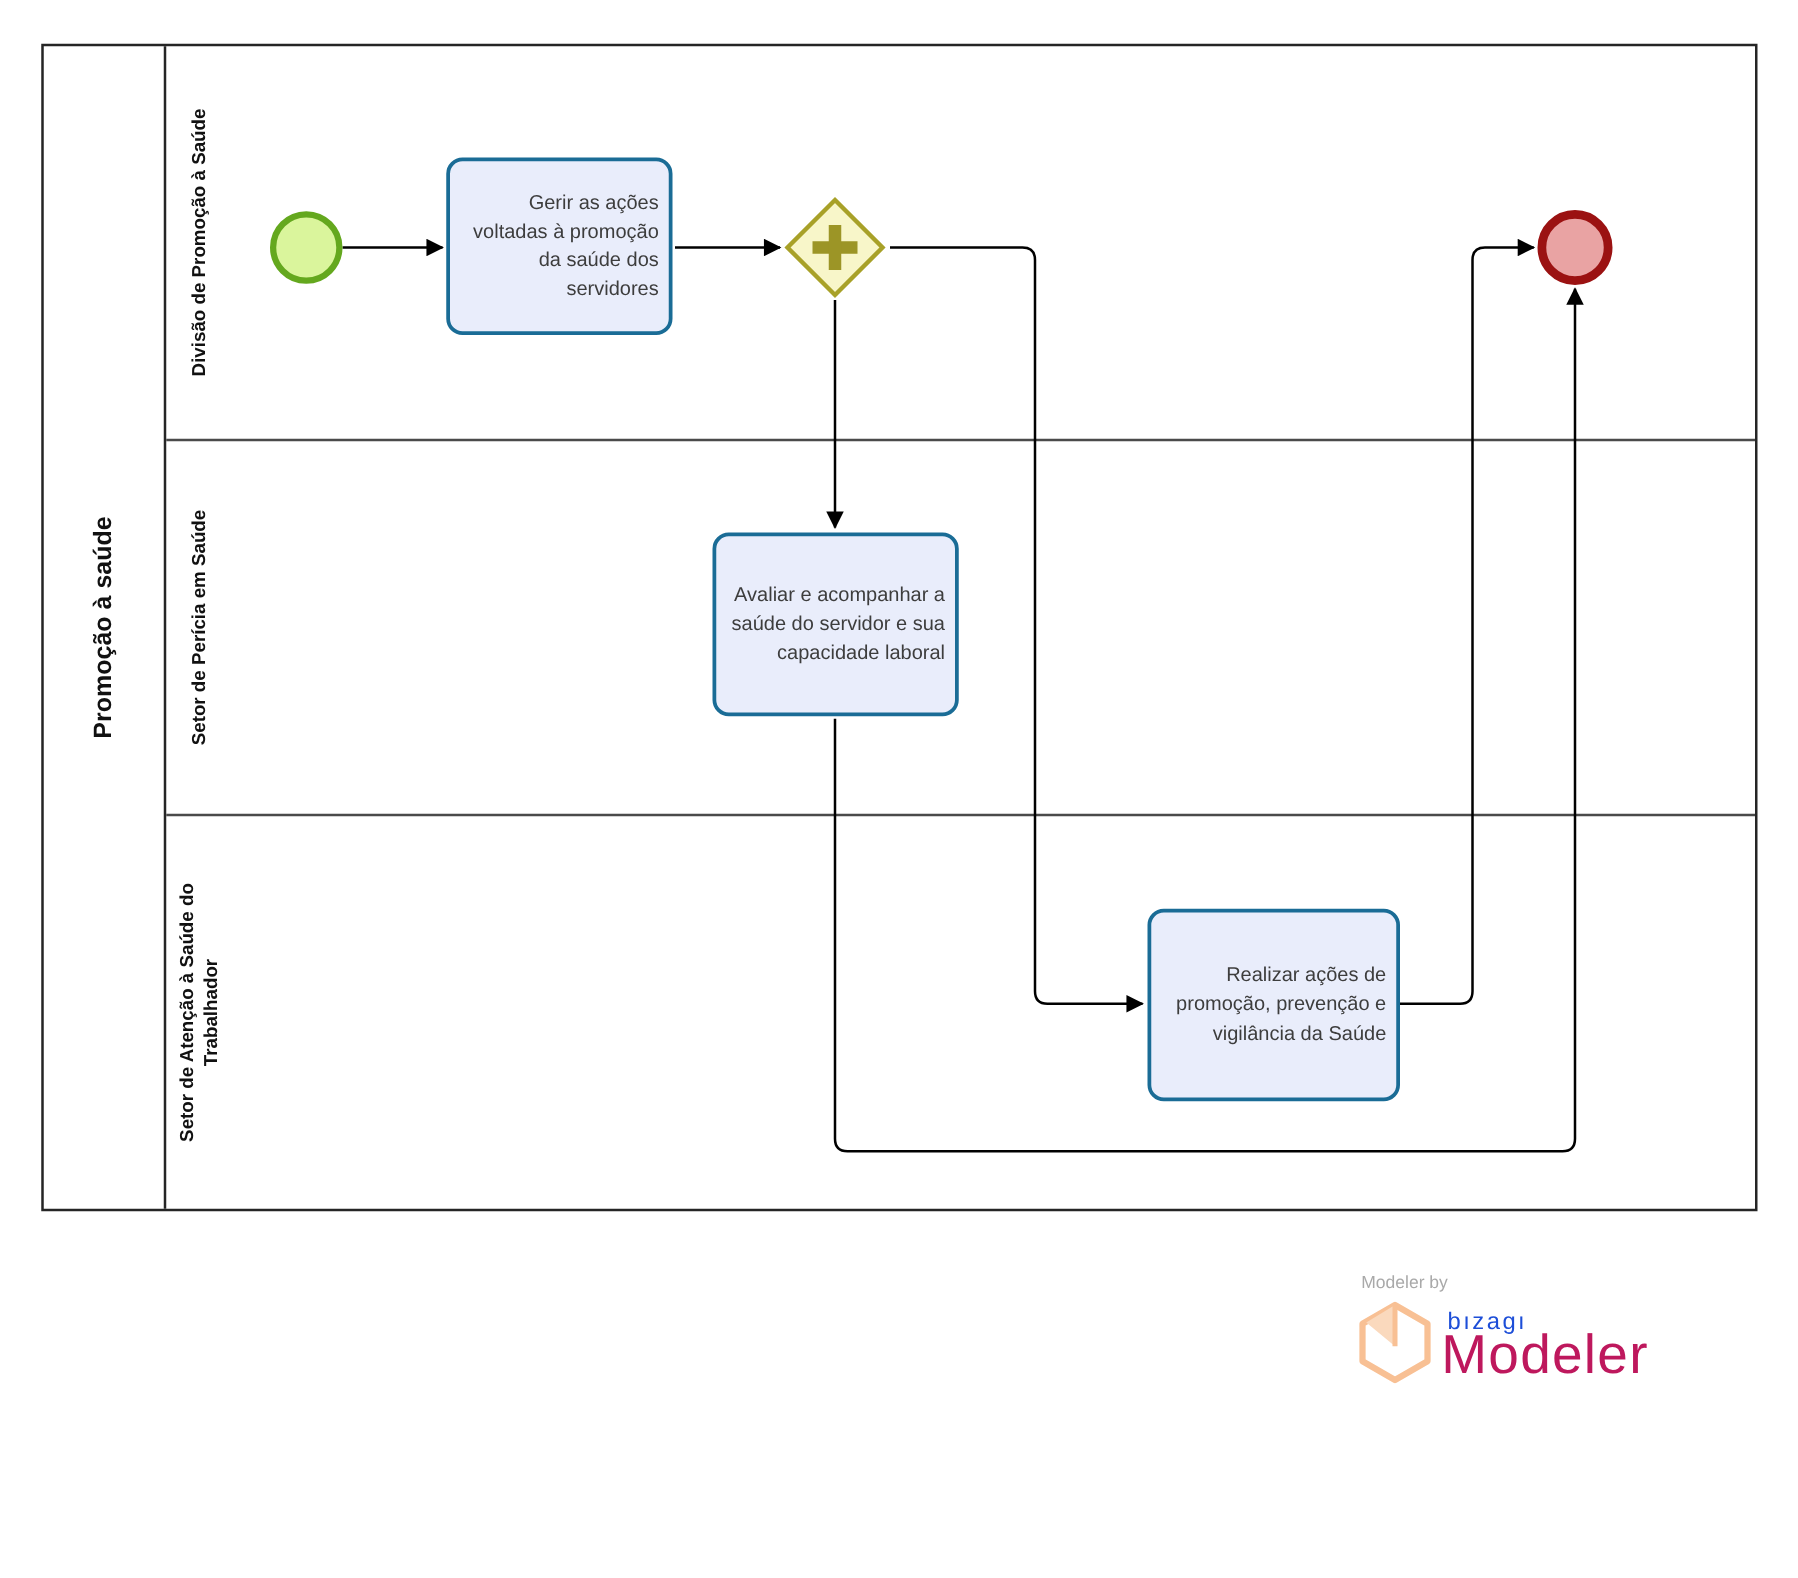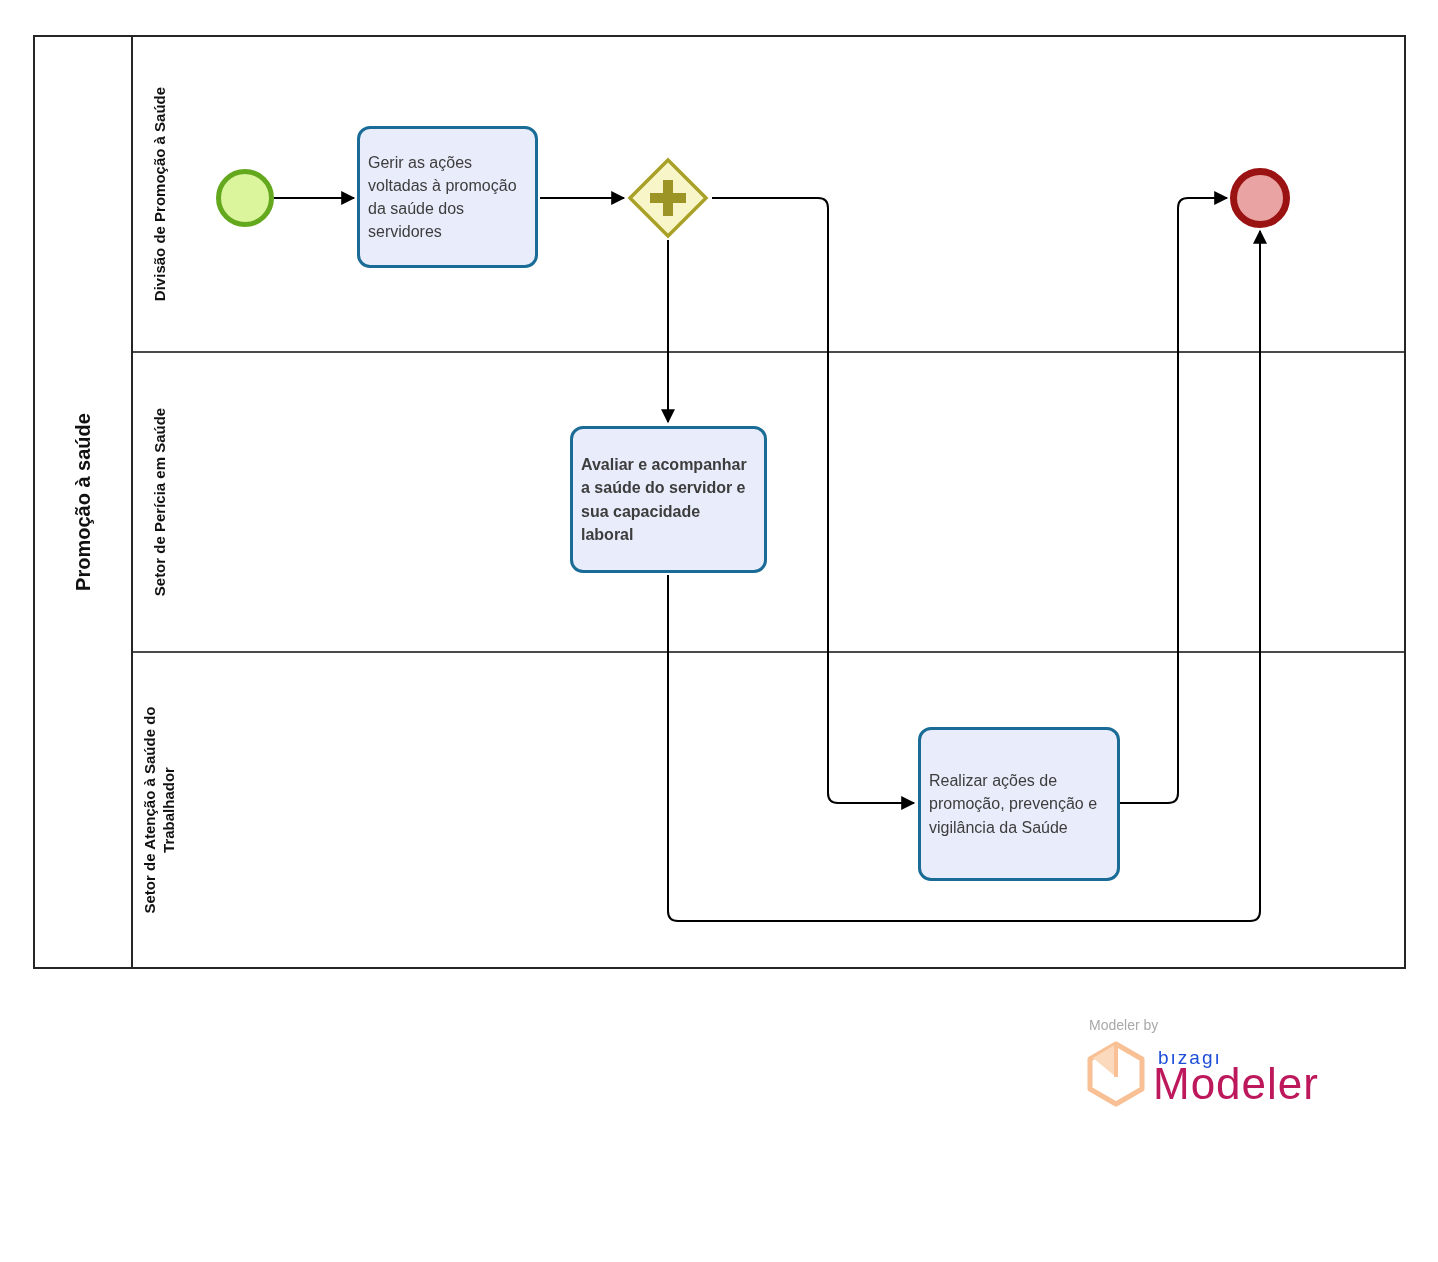--- a/index.html
+++ b/index.html
@@ -17,21 +17,21 @@
   .pool-title{font-size:20px;font-weight:bold;color:#111;}
   .lanes{flex:1 1 auto;display:flex;flex-direction:column;}
   .lane{position:relative;box-sizing:border-box;}
   .lane+.lane{border-top:2px solid #4a4a4a;}
   .lane-label-band{position:absolute;left:0;top:0;width:54px;height:100%;}
   .lane-title{font-size:15px;font-weight:bold;color:#111;line-height:1.25;}
 
   
   .bpmn-node{position:absolute;z-index:3;box-sizing:border-box;}
   .task{background:#e9edfb;border:3px solid #1a6c96;border-radius:13px;
-        display:flex;align-items:center;justify-content:center;text-align:left;
+        display:flex;align-items:center;justify-content:center;text-align:right;
         font-size:16px;line-height:1.45;color:#3d3d3d;padding:4px 8px;}
   .event{border-radius:50%;}
   .start-event{left:216px;top:169px;width:58px;height:58px;
                background:#daf59c;border:5px solid #64a81e;}
   .end-event{left:1230px;top:168px;width:60px;height:60px;
              background:#e9a3a3;border:7px solid #9b1212;}
   .gateway{left:626px;top:156px;width:84px;height:84px;}
 
   
   .flows{position:absolute;left:0;top:0;z-index:2;}
@@ -91,21 +91,21 @@
 </div>
 
 <div class="bpmn-node gateway">
   <svg width="84" height="84">
     <polygon points="42,4 80,42 42,80 4,42" fill="#f8f6c9" stroke="#a8a128" stroke-width="3.5"></polygon>
     <rect x="24" y="37" width="36" height="10" fill="#9c9526"></rect>
     <rect x="37" y="24" width="10" height="36" fill="#9c9526"></rect>
   </svg>
 </div>
 
-<div class="bpmn-node task" style="left:570px;top:426px;width:197px;height:147px;font-weight:bold;">
+<div class="bpmn-node task" style="left:570px;top:426px;width:197px;height:147px;">
   <span>Avaliar e acompanhar a saúde do servidor e sua capacidade laboral</span>
 </div>
 
 <div class="bpmn-node task" style="left:918px;top:727px;width:202px;height:154px;">
   <span>Realizar ações de promoção, prevenção e vigilância da Saúde</span>
 </div>
 
 <div class="bpmn-node event end-event"></div>
 
 <div class="powered-by">Modeler by</div>

